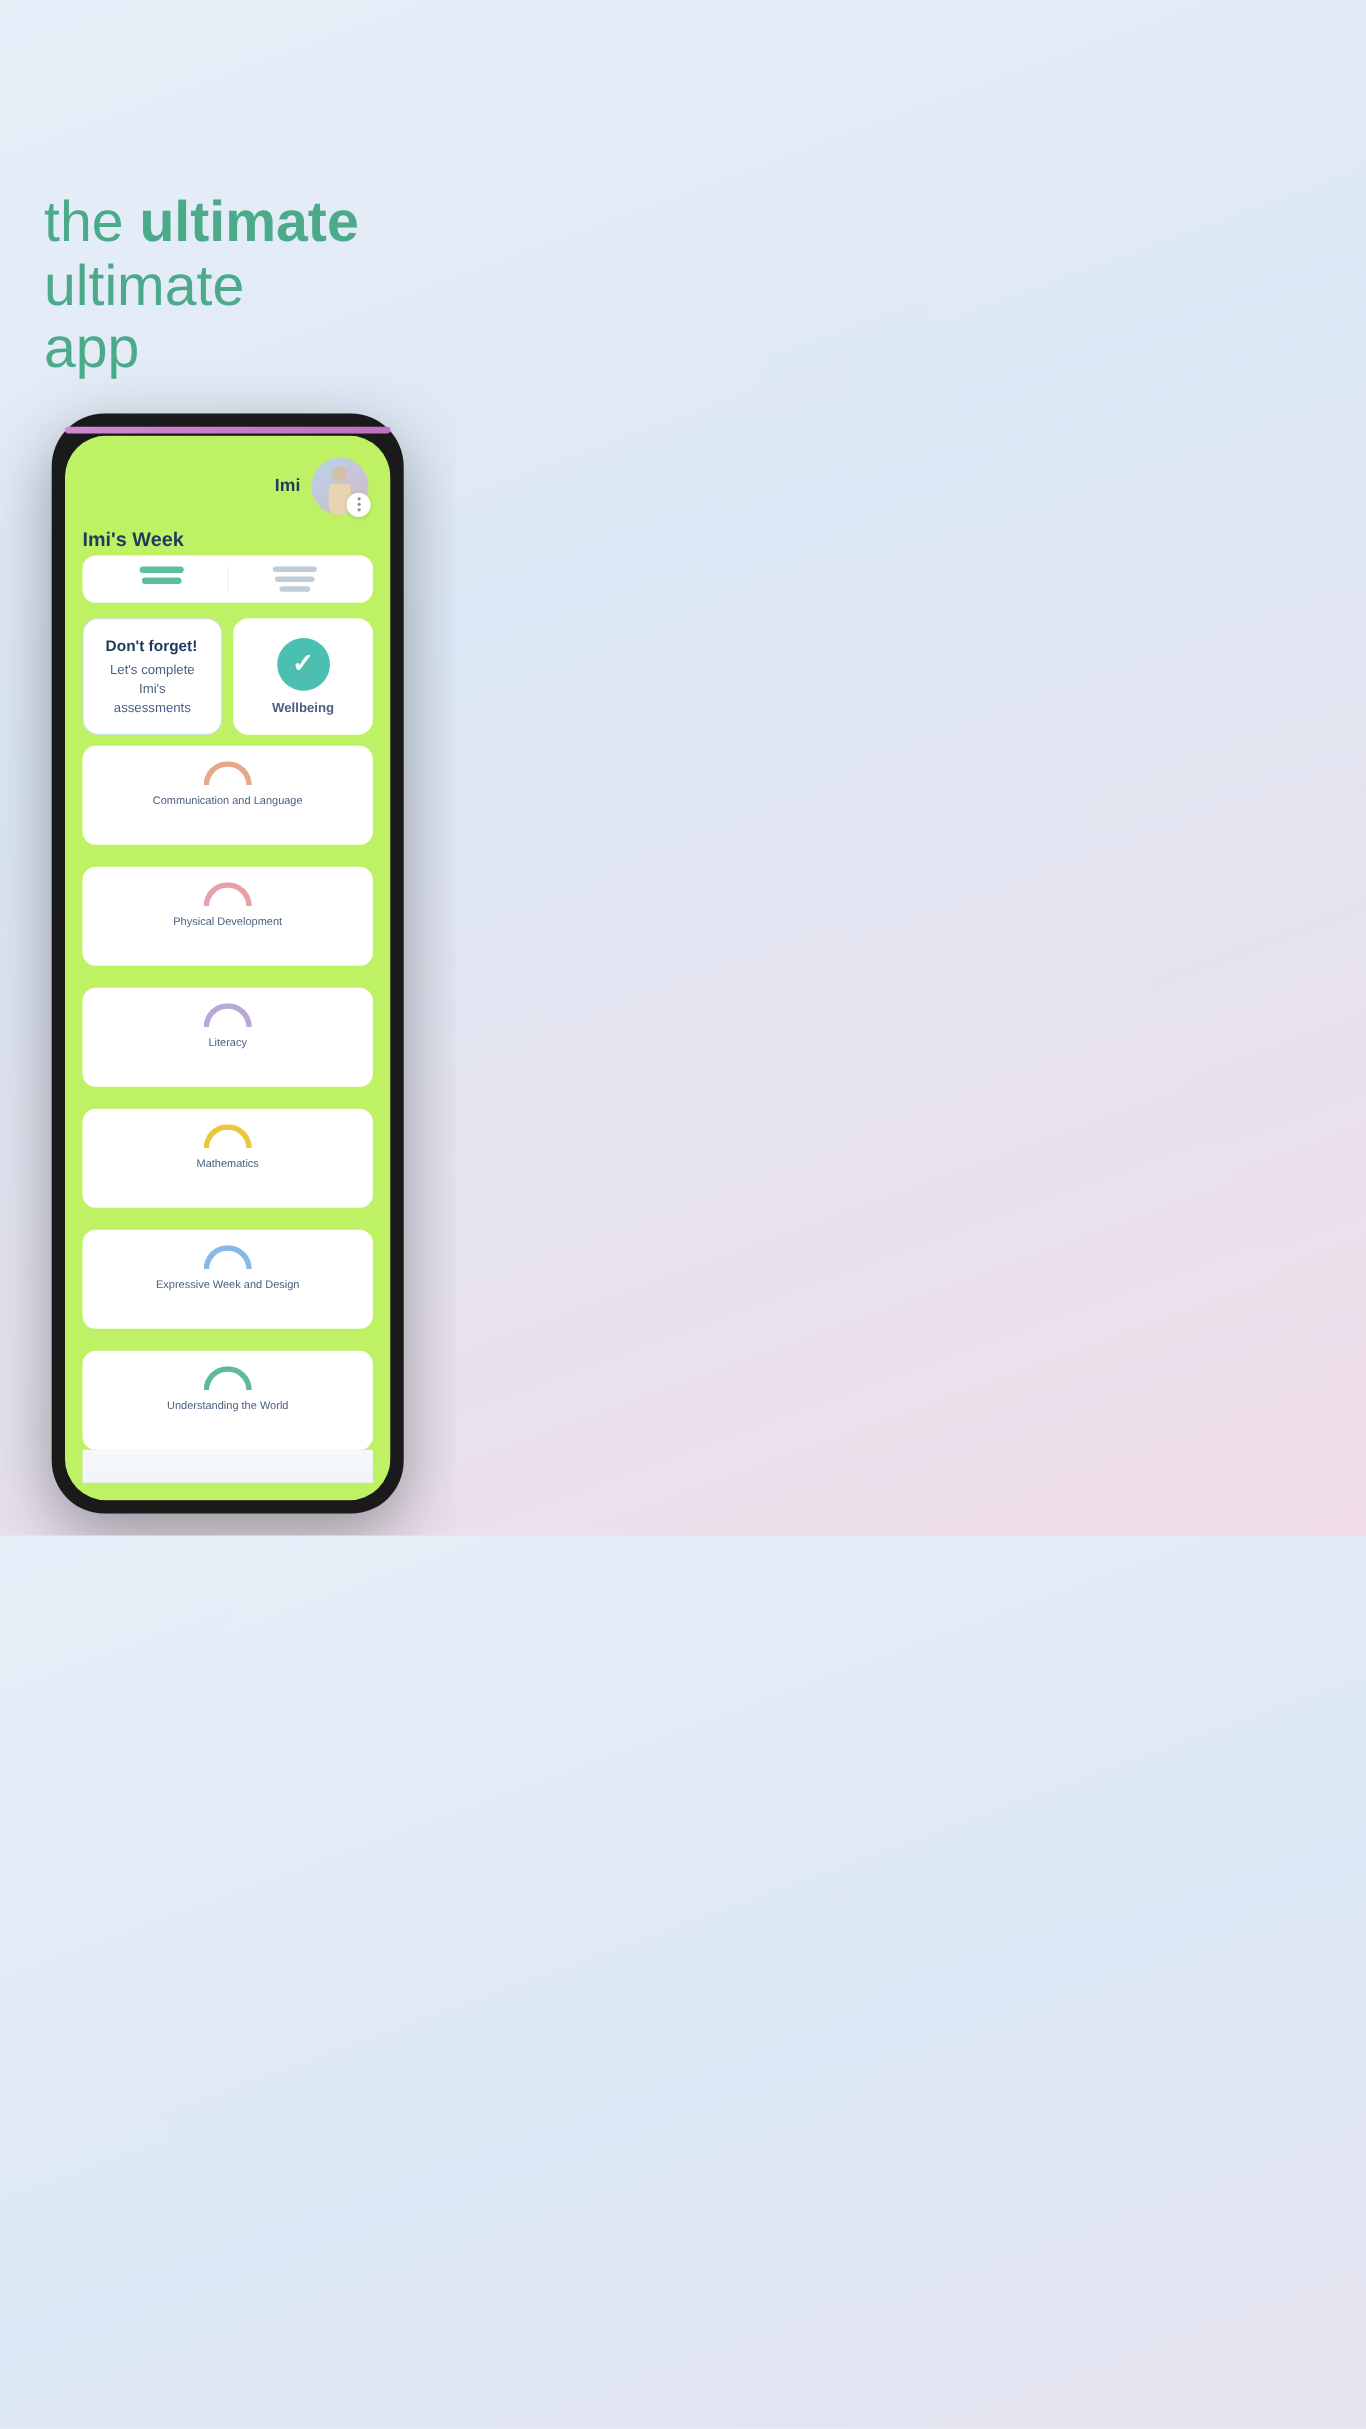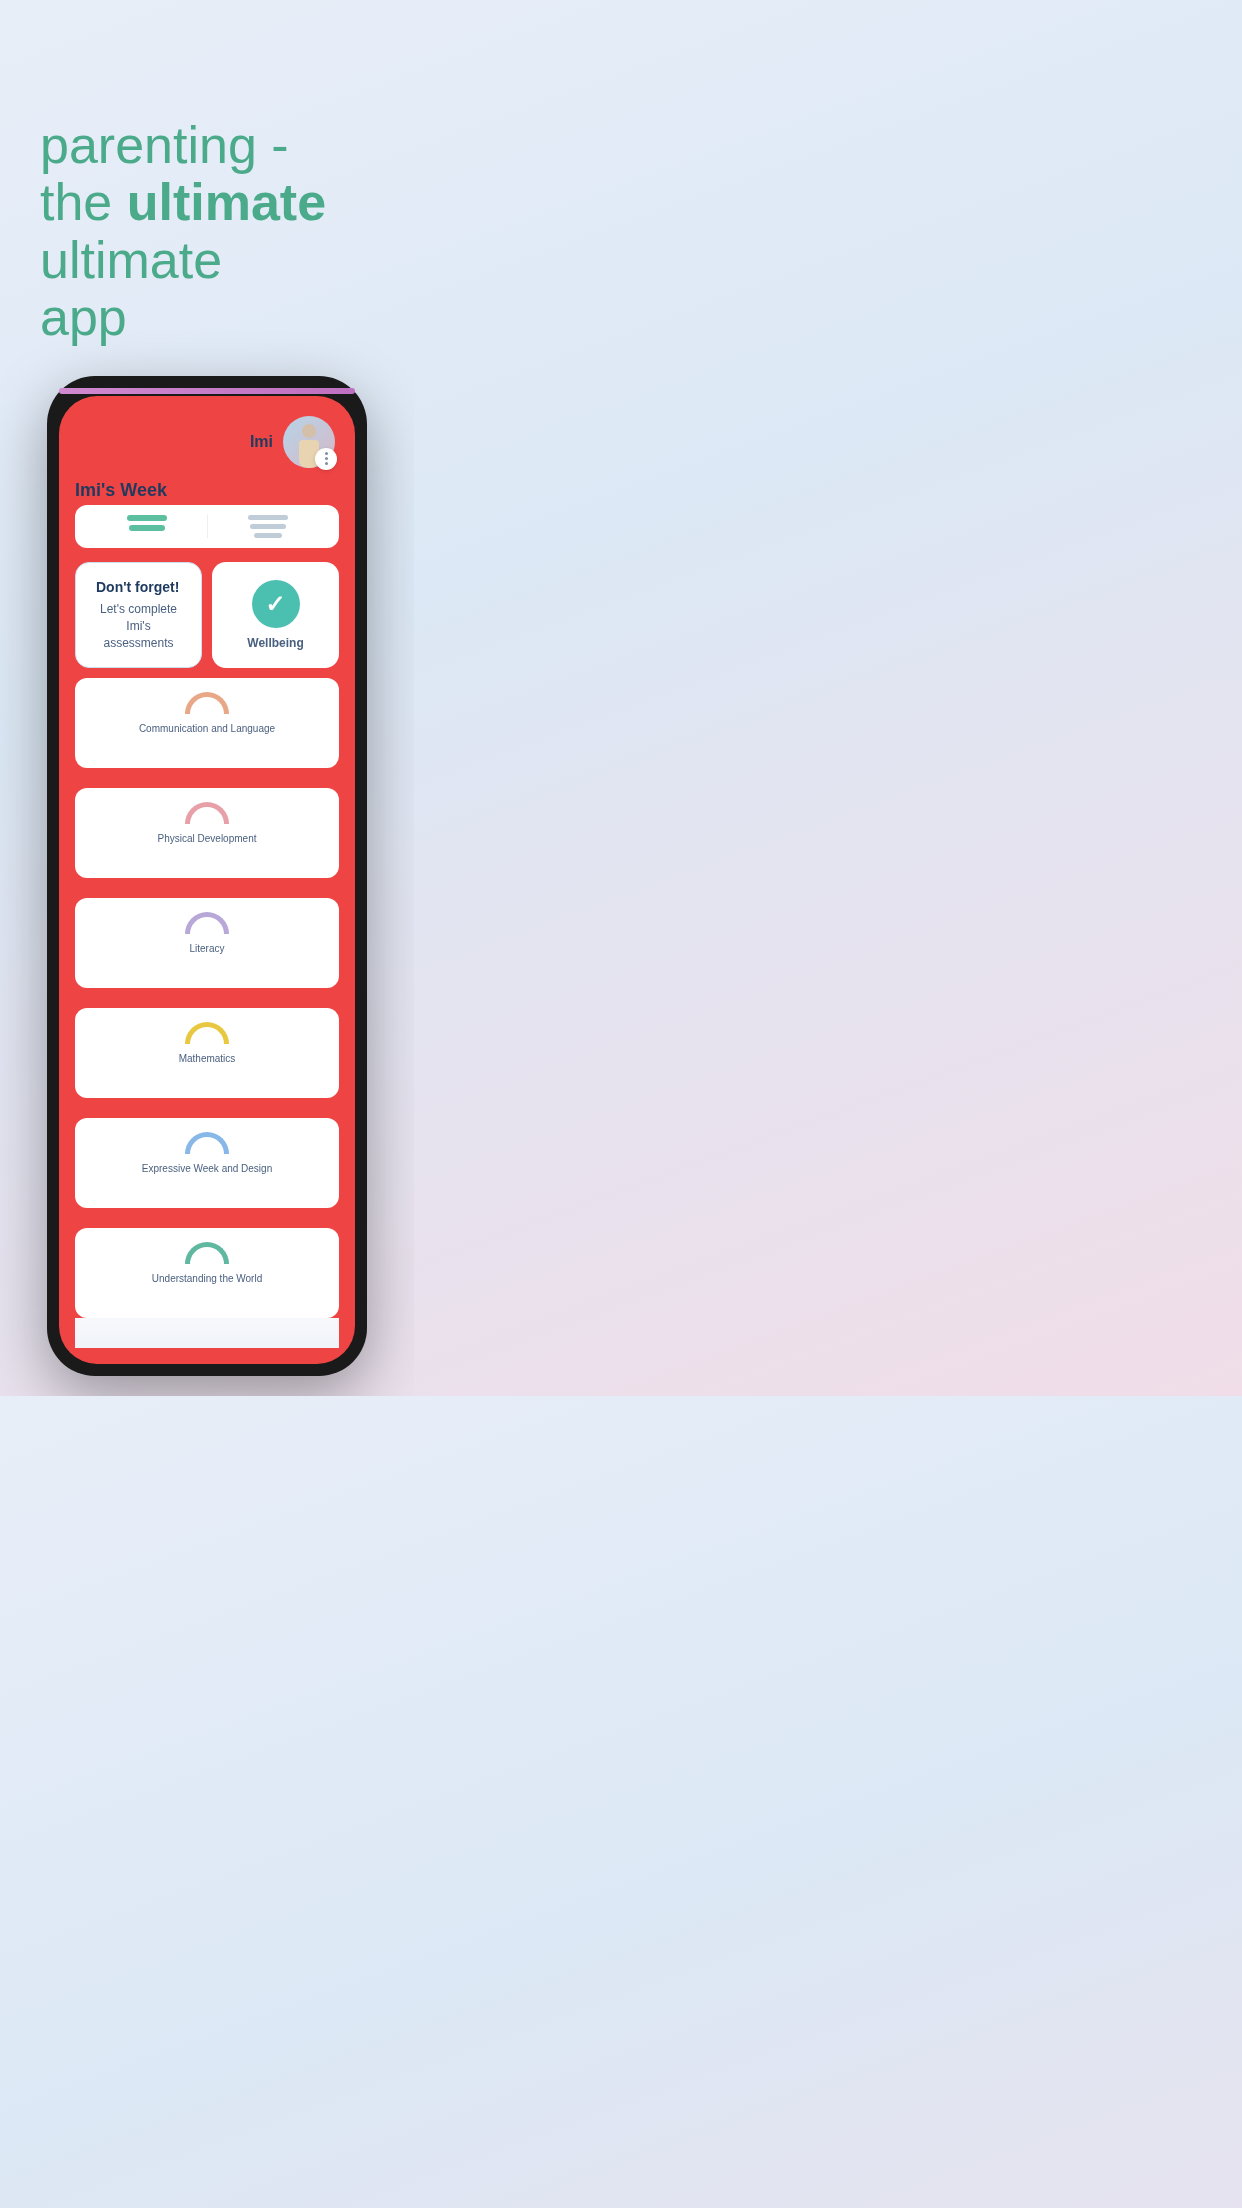--- a/index.html
+++ b/index.html
@@ -54,21 +54,21 @@
 
     .phone-screen {
       background: #f7f8fc;
       border-radius: 38px;
       overflow: hidden;
       min-height: 560px;
     }
 
     
     .app-content {
-      background: #ef4444;
+      background: #bef264;
       padding: 20px 16px 16px;
     }
 
     
     .app-header {
       display: flex;
       justify-content: flex-end;
       align-items: center;
       gap: 10px;
       margin-bottom: 12px;
@@ -343,21 +343,21 @@
       height: 30px;
       background: linear-gradient(to bottom, #f7f8fc, #f0f4f8);
     }
   </style>
 </head>
 <body>
 
 <section class="hero">
   <h1 class="hero-title">
     <br>
-    <span>parenting -</span><br>
+    <br>
     <span>the </span><span class="bold">ultimate</span><br>
     <span>ultimate</span><br>
     <span>app</span>
   </h1>
 </section>
 
 <div class="phone-wrapper">
   <div class="phone">
     <div class="phone-notch-bar"></div>
     <div class="phone-screen">

